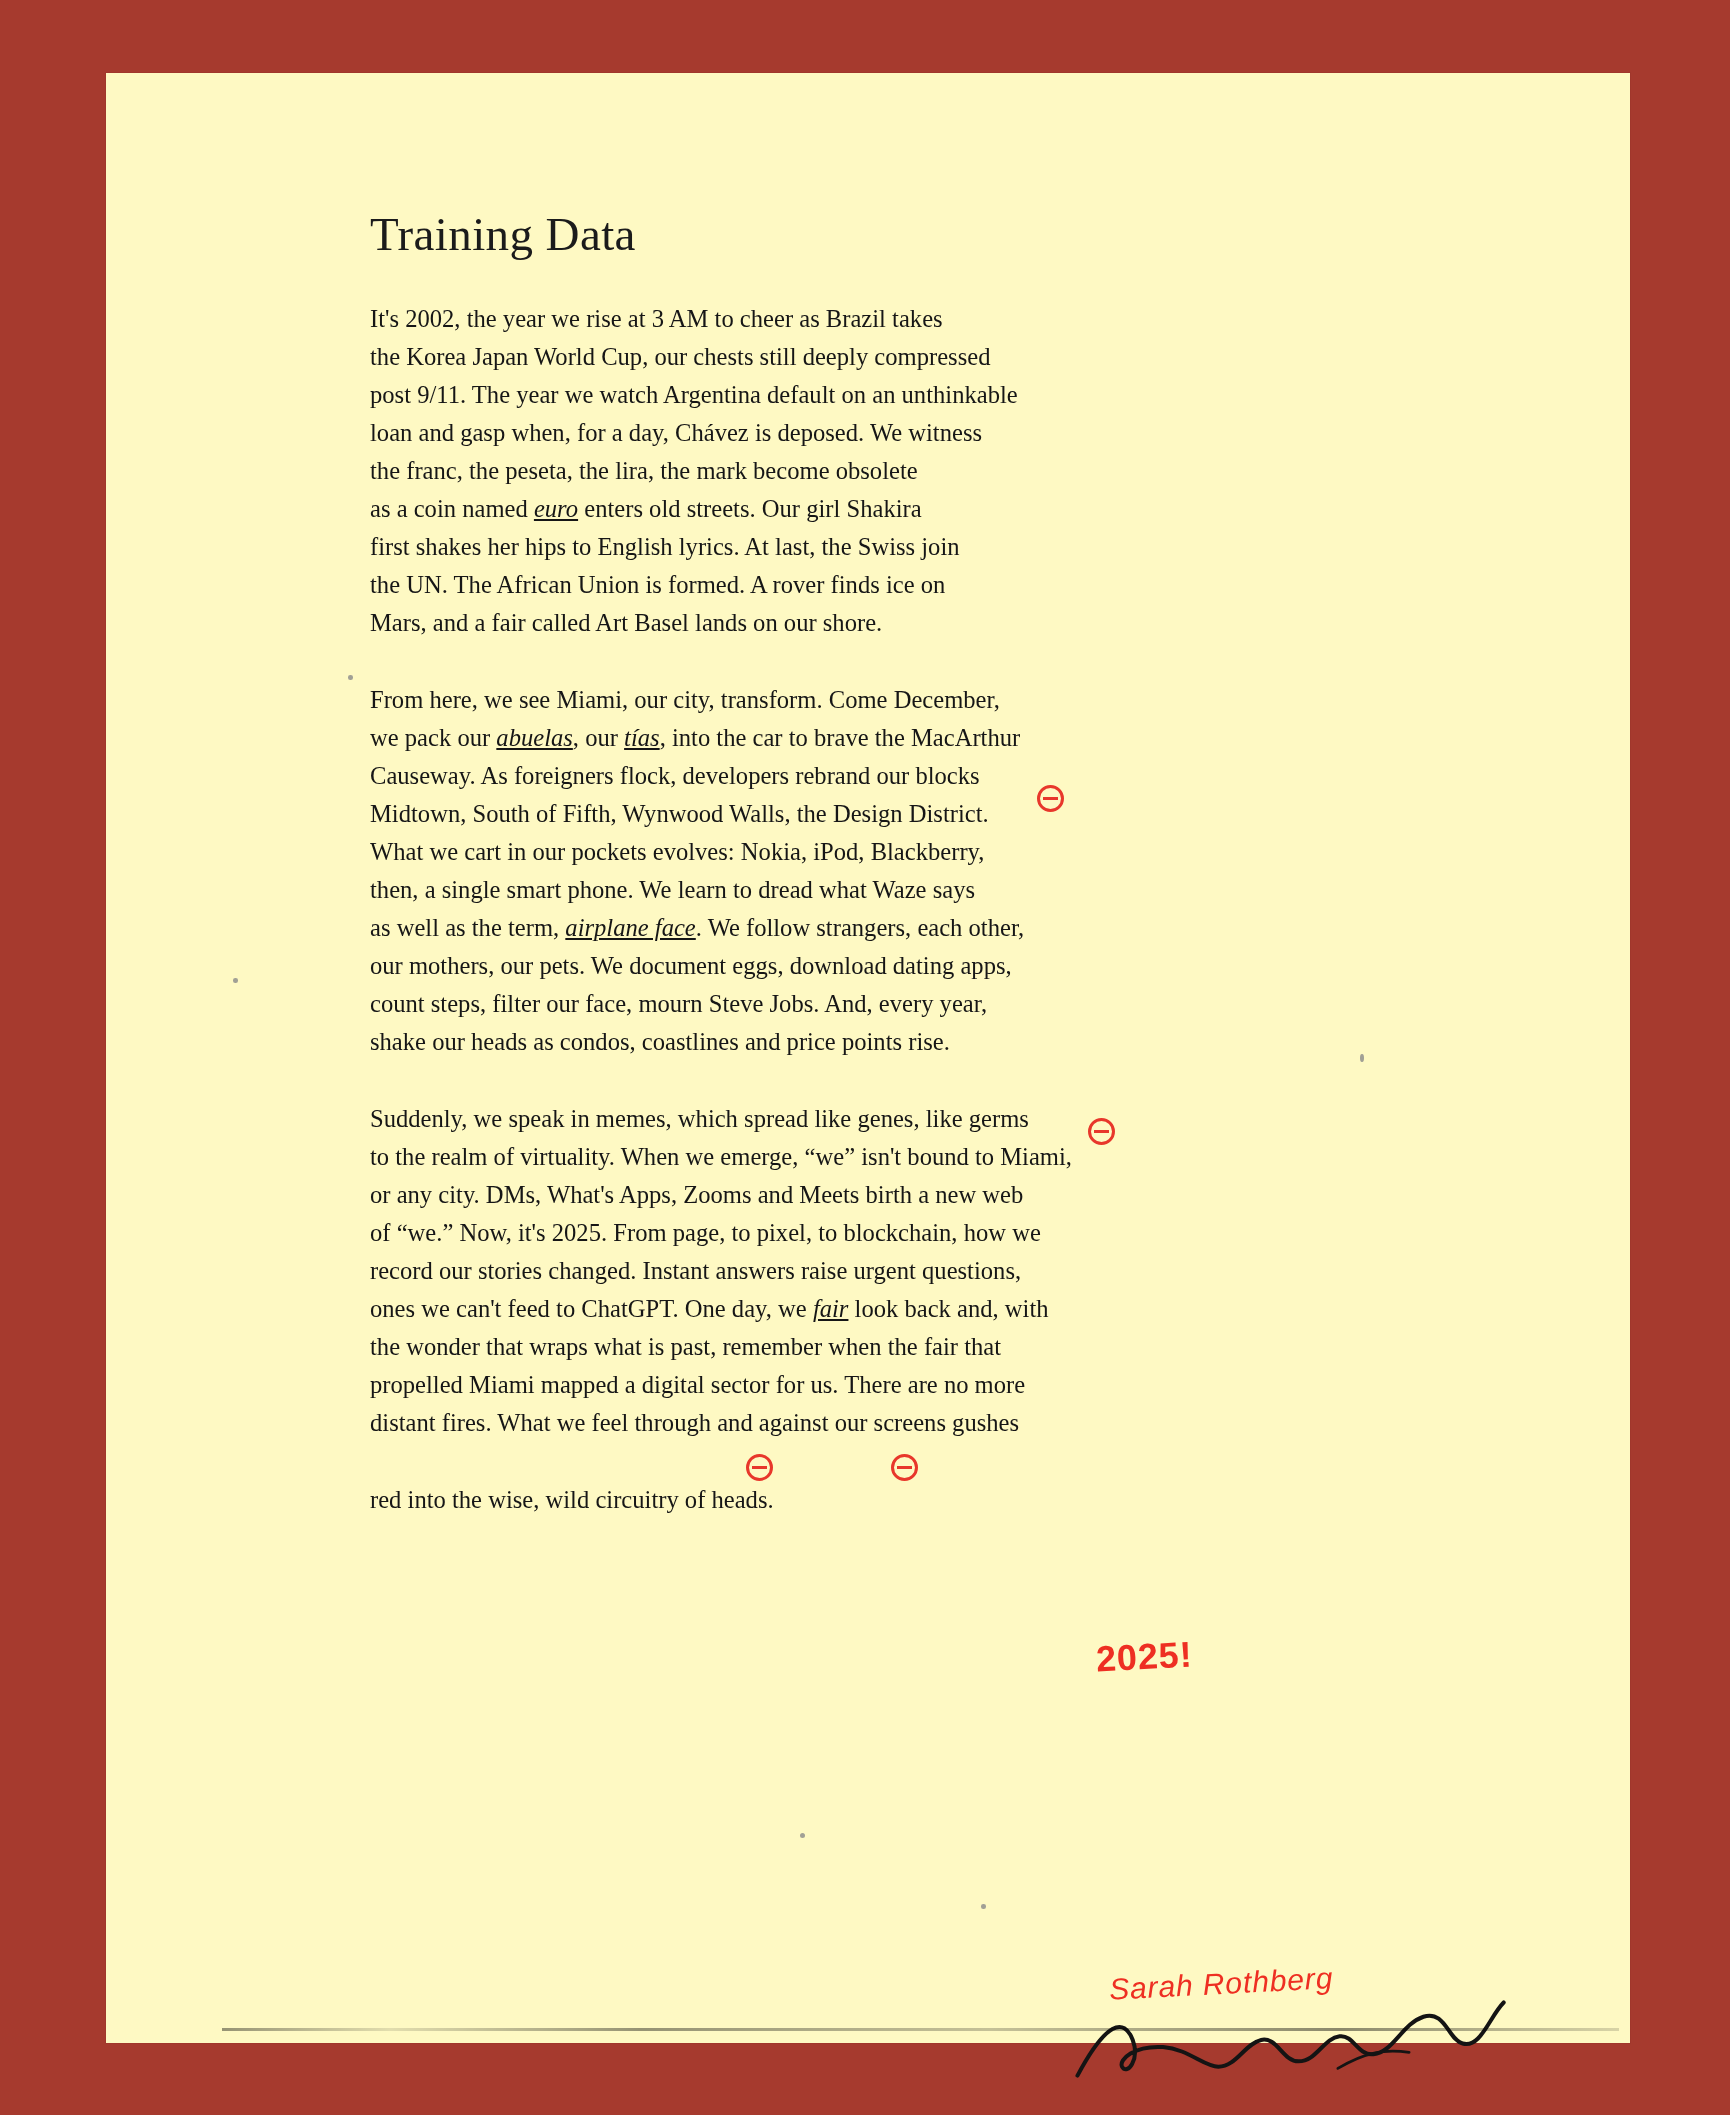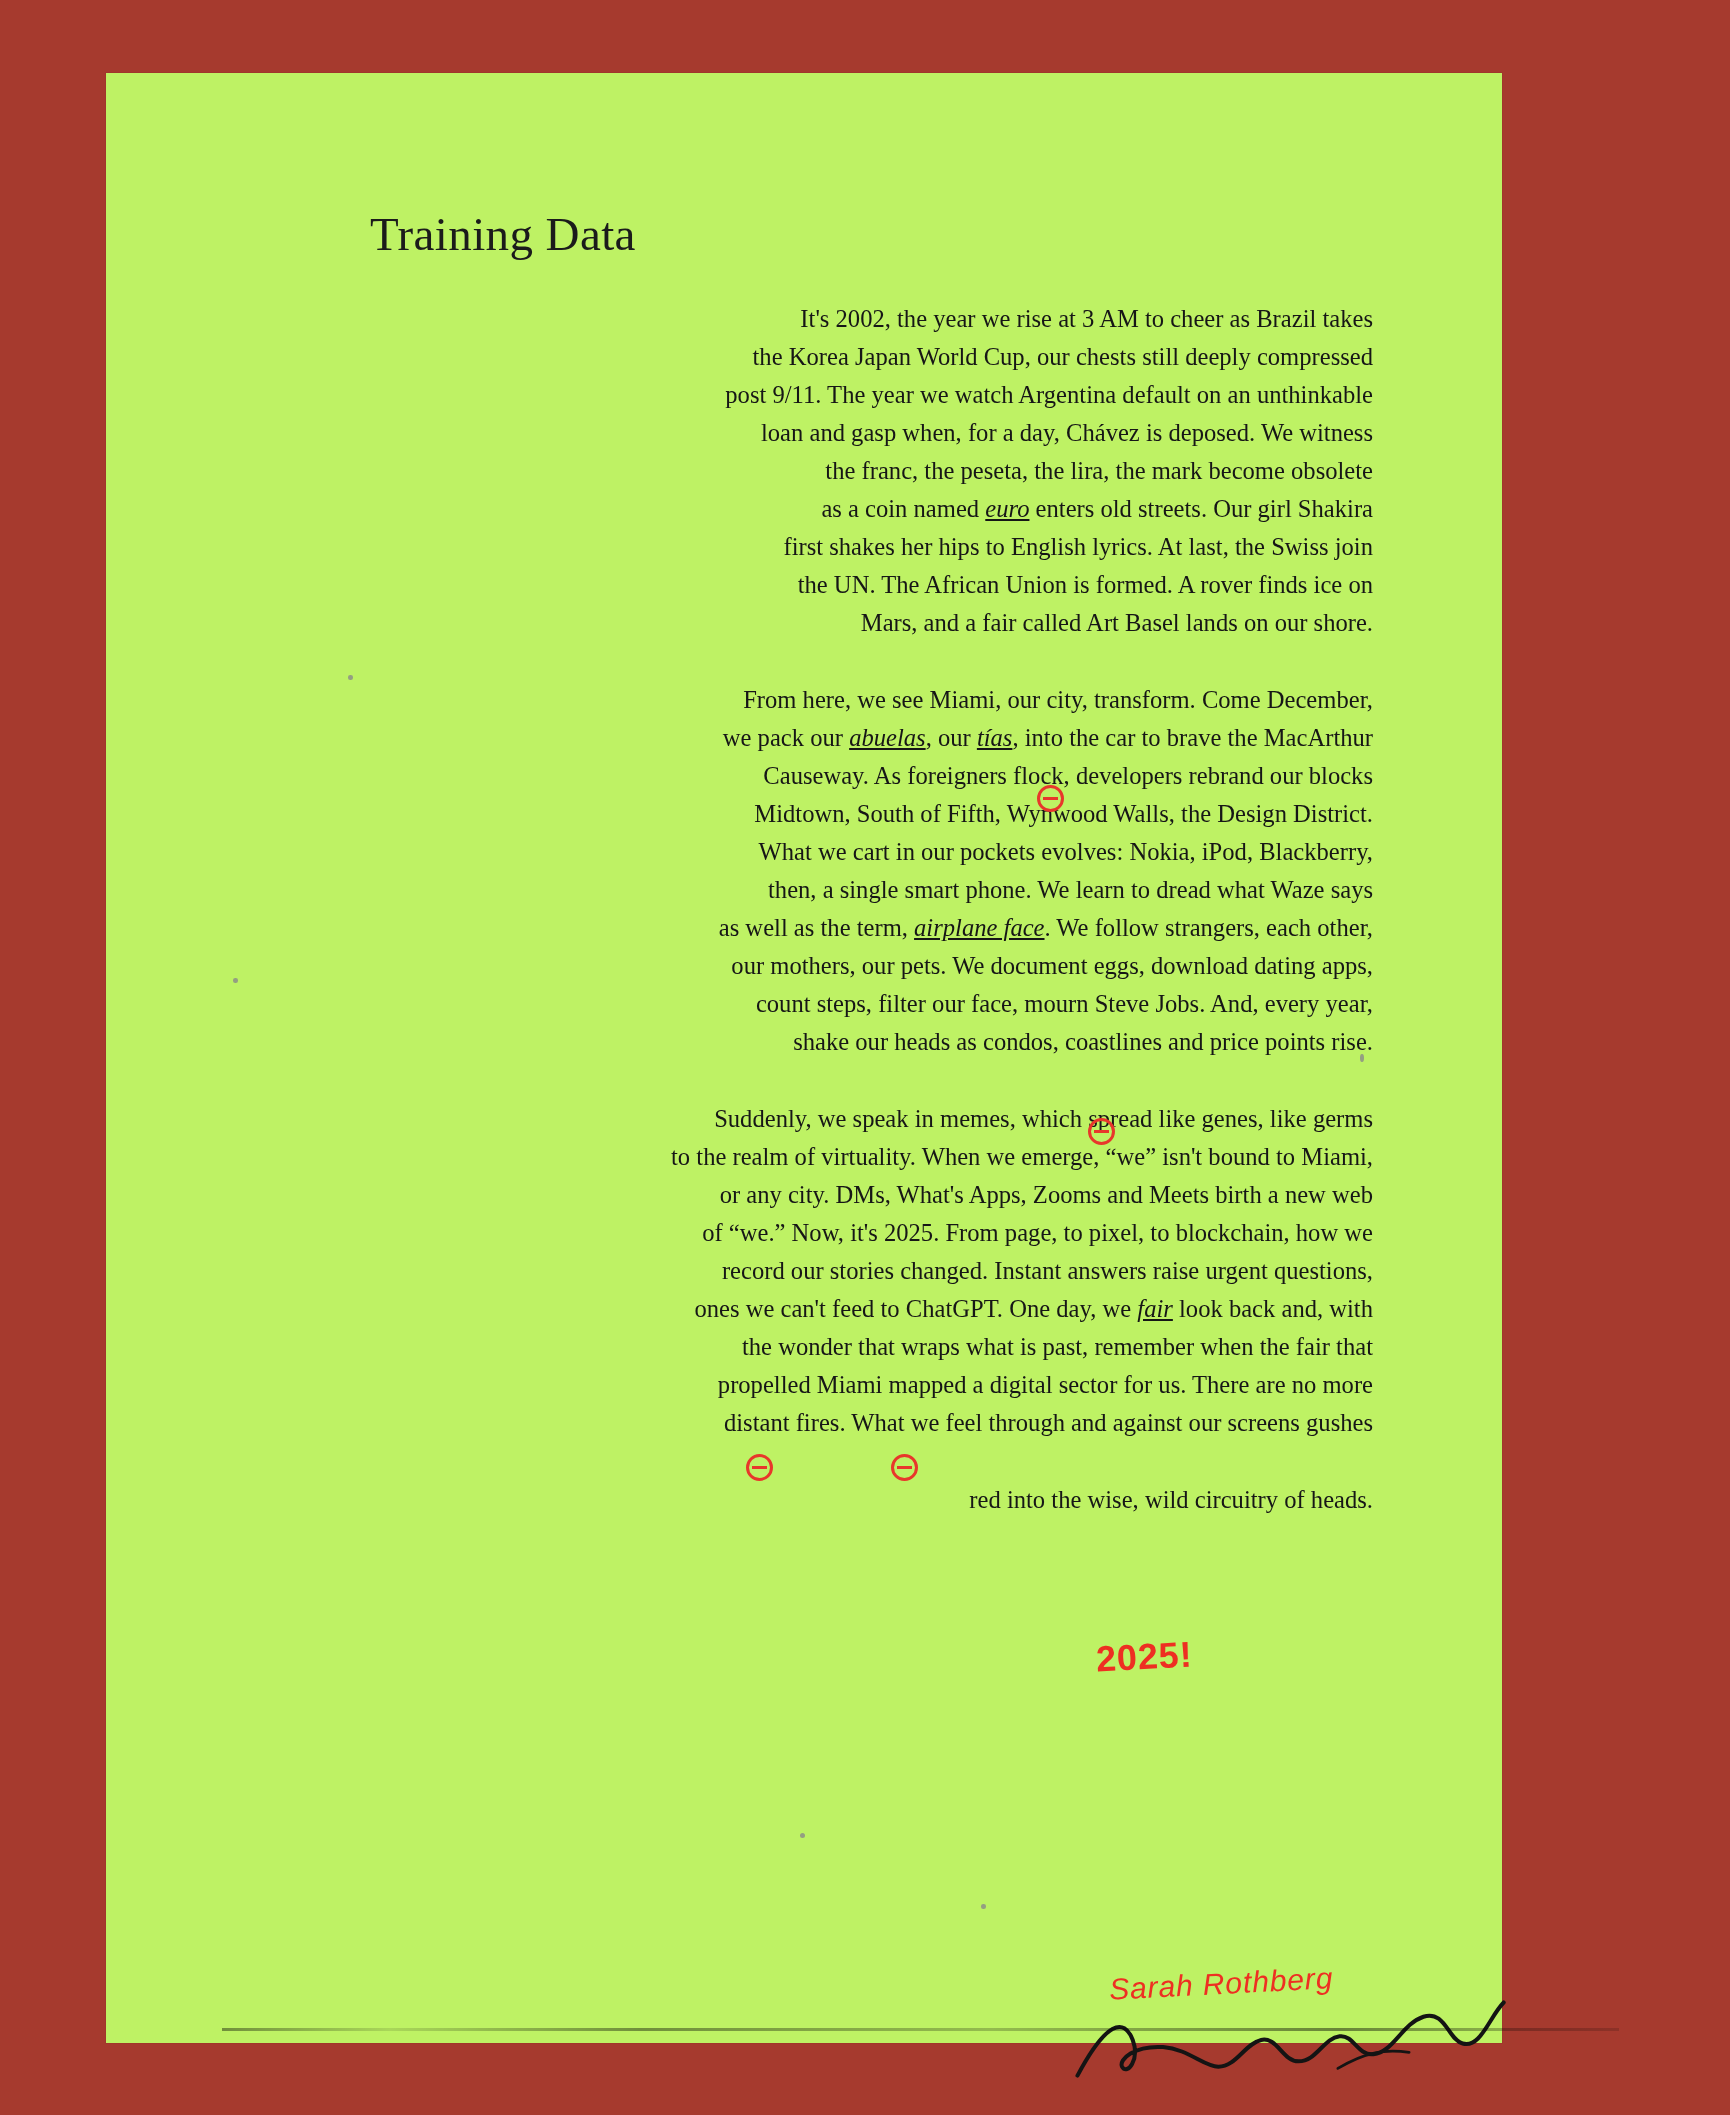--- a/index.html
+++ b/index.html
@@ -10,23 +10,23 @@
     width: 1730px;
     height: 2115px;
     background: #a63a2e;
     font-family: "Liberation Serif", serif;
     overflow: hidden;
   }
   .page-wrap {
     position: absolute;
     left: 106px;
     top: 73px;
-    width: 1396px;
+    width: 1524px;
     height: 1970px;
-    background: #bef264;
+    background: #fef9c3;
     box-shadow: 0 0 0 0.9px rgba(0,0,0,0.04);
   }
   .scan-edge-bottom {
     position: absolute;
     left: 116px;
     bottom: 12.5px;
     width: 1397px;
     height: 2.7px;
     background: linear-gradient(90deg, rgba(0,0,0,0.55) 0%, rgba(0,0,0,0.15) 12%, rgba(0,0,0,0.55) 30%, rgba(0,0,0,0.3) 55%, rgba(0,0,0,0.6) 80%, rgba(0,0,0,0.2) 100%);
     opacity: .75;
@@ -51,21 +51,20 @@
     font-size: 19px;
     color: #1d1d1d;
     margin-top: 56px;
   }
   .stanza {
     margin-top: 39px;
     font-size: 24.6px;
     line-height: 38px;
     color: #161616;
     white-space: pre-wrap;
-    text-align: right;
   }
   .stanza.last-line {
     margin-top: 39px;
   }
   .ital-run { font-style: italic; text-decoration: underline; }
 
   
   .mark {
     position: absolute;
     width: 27px;

